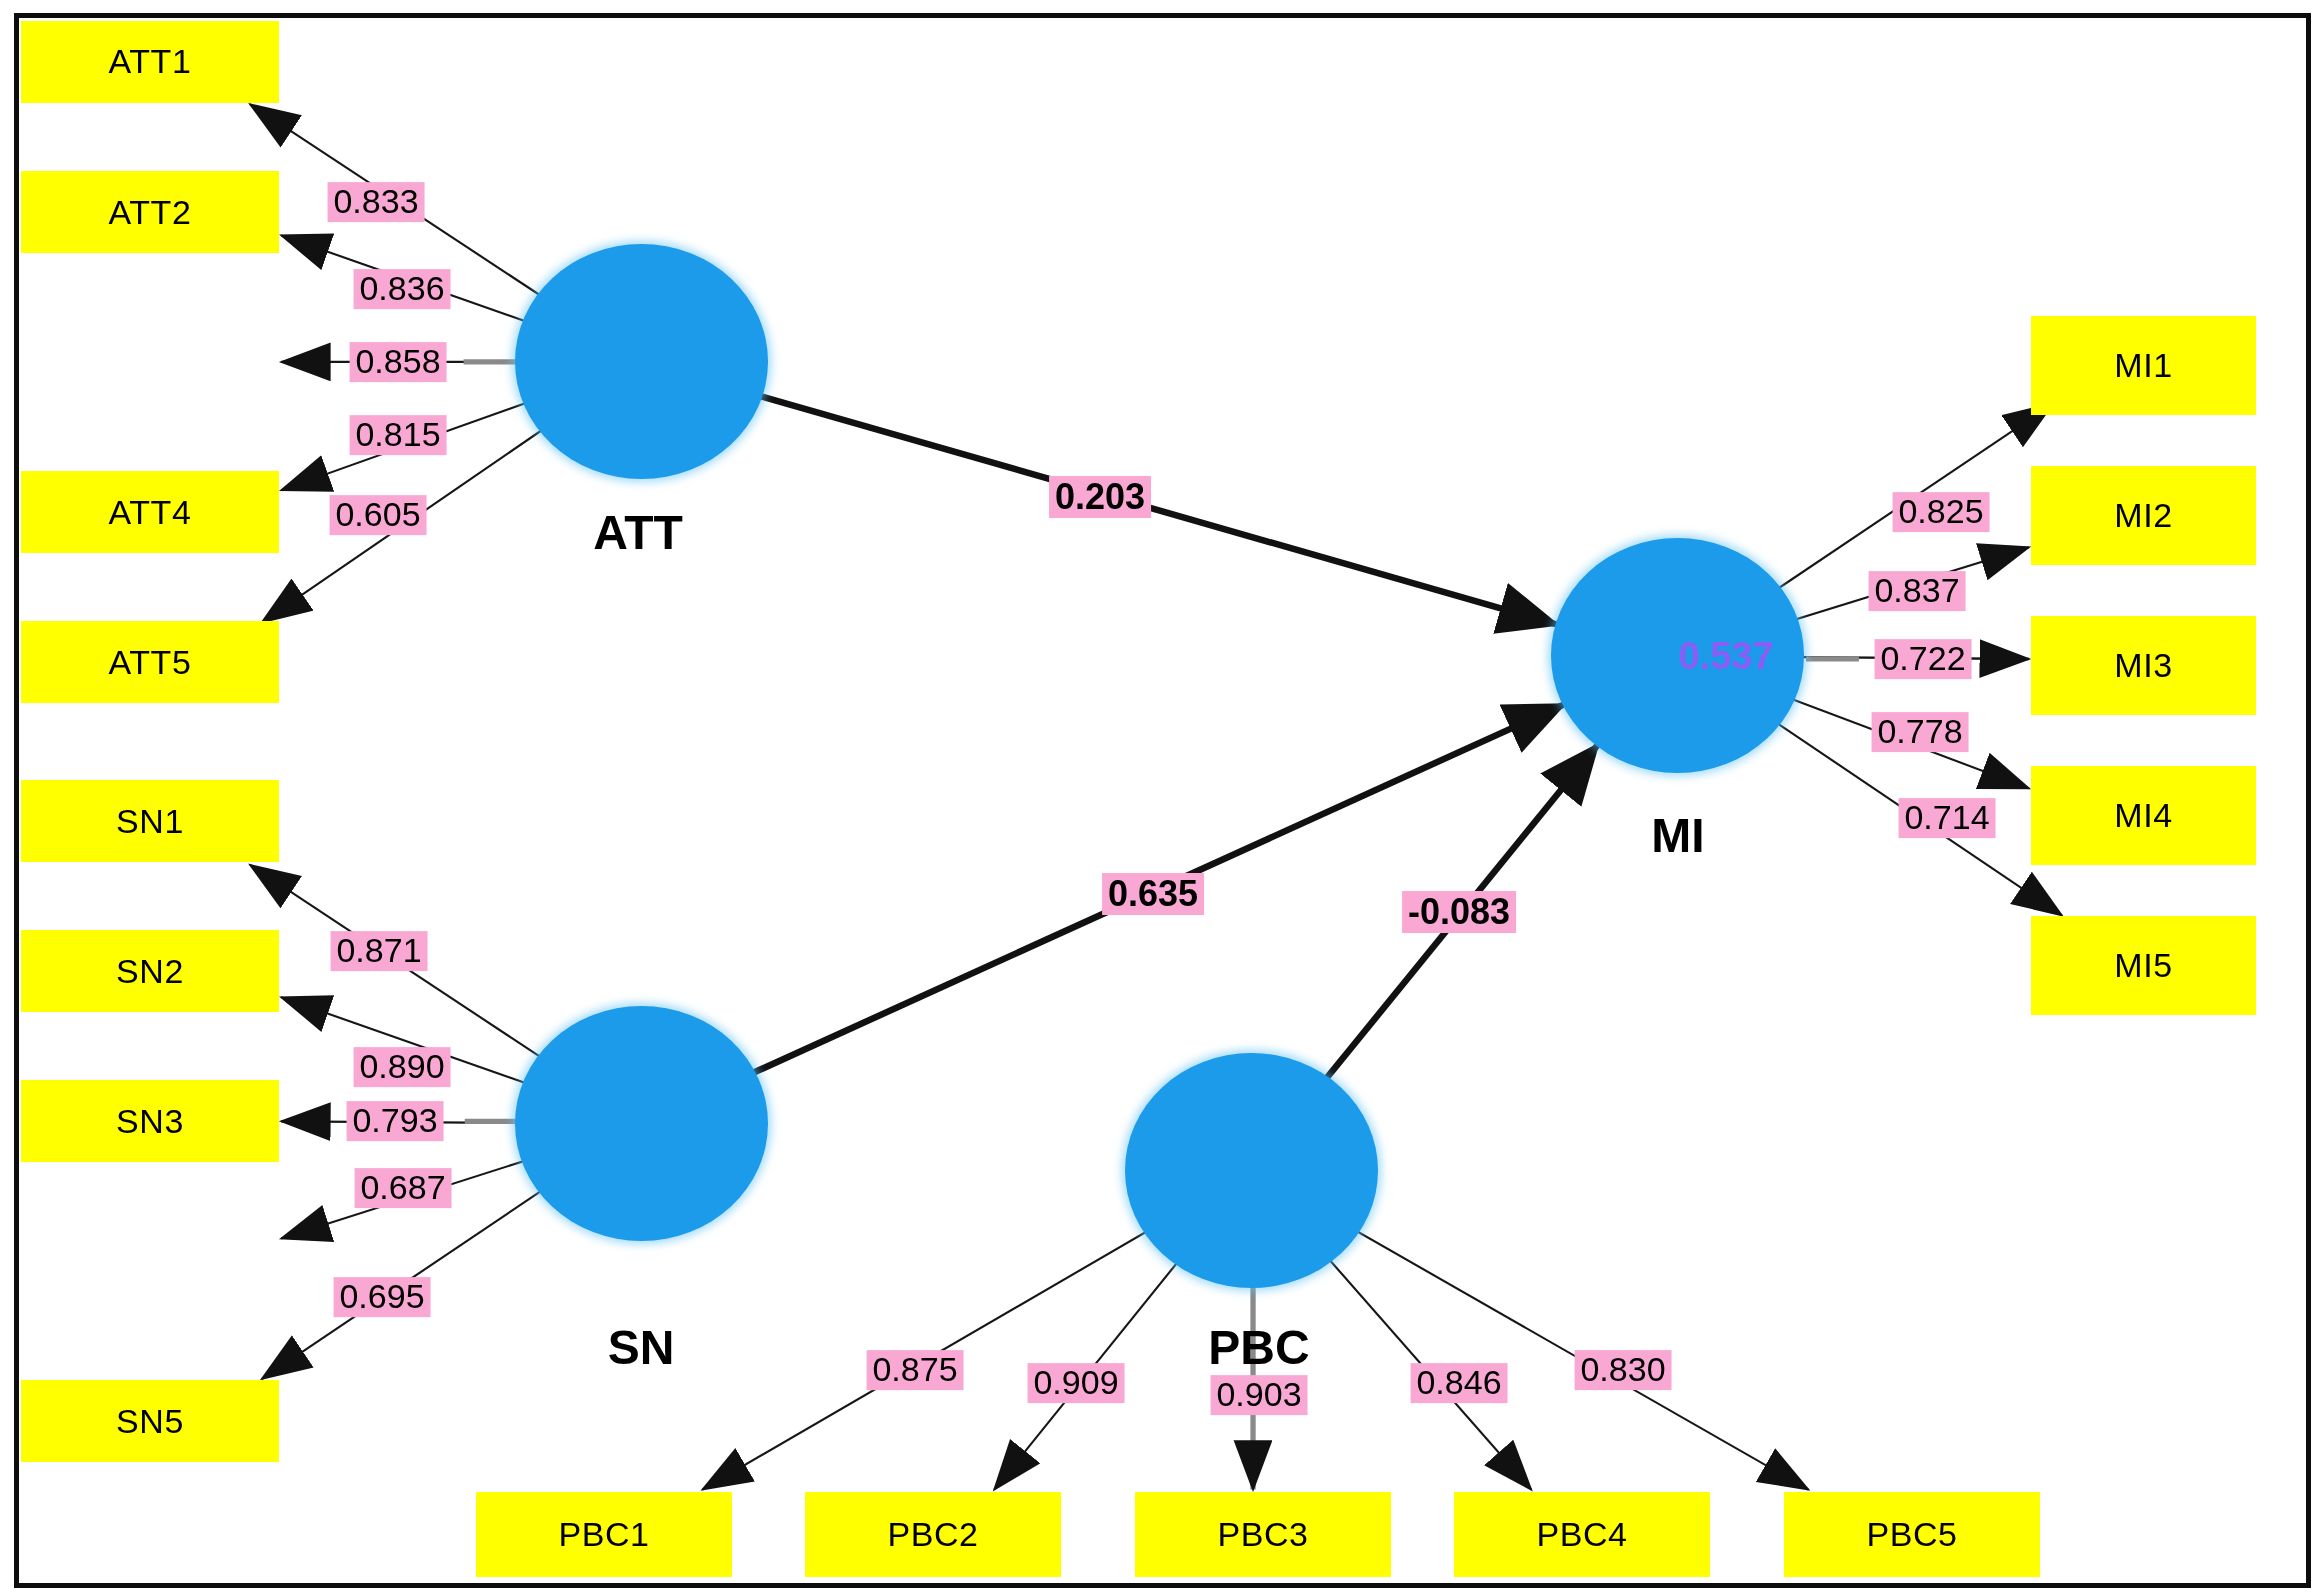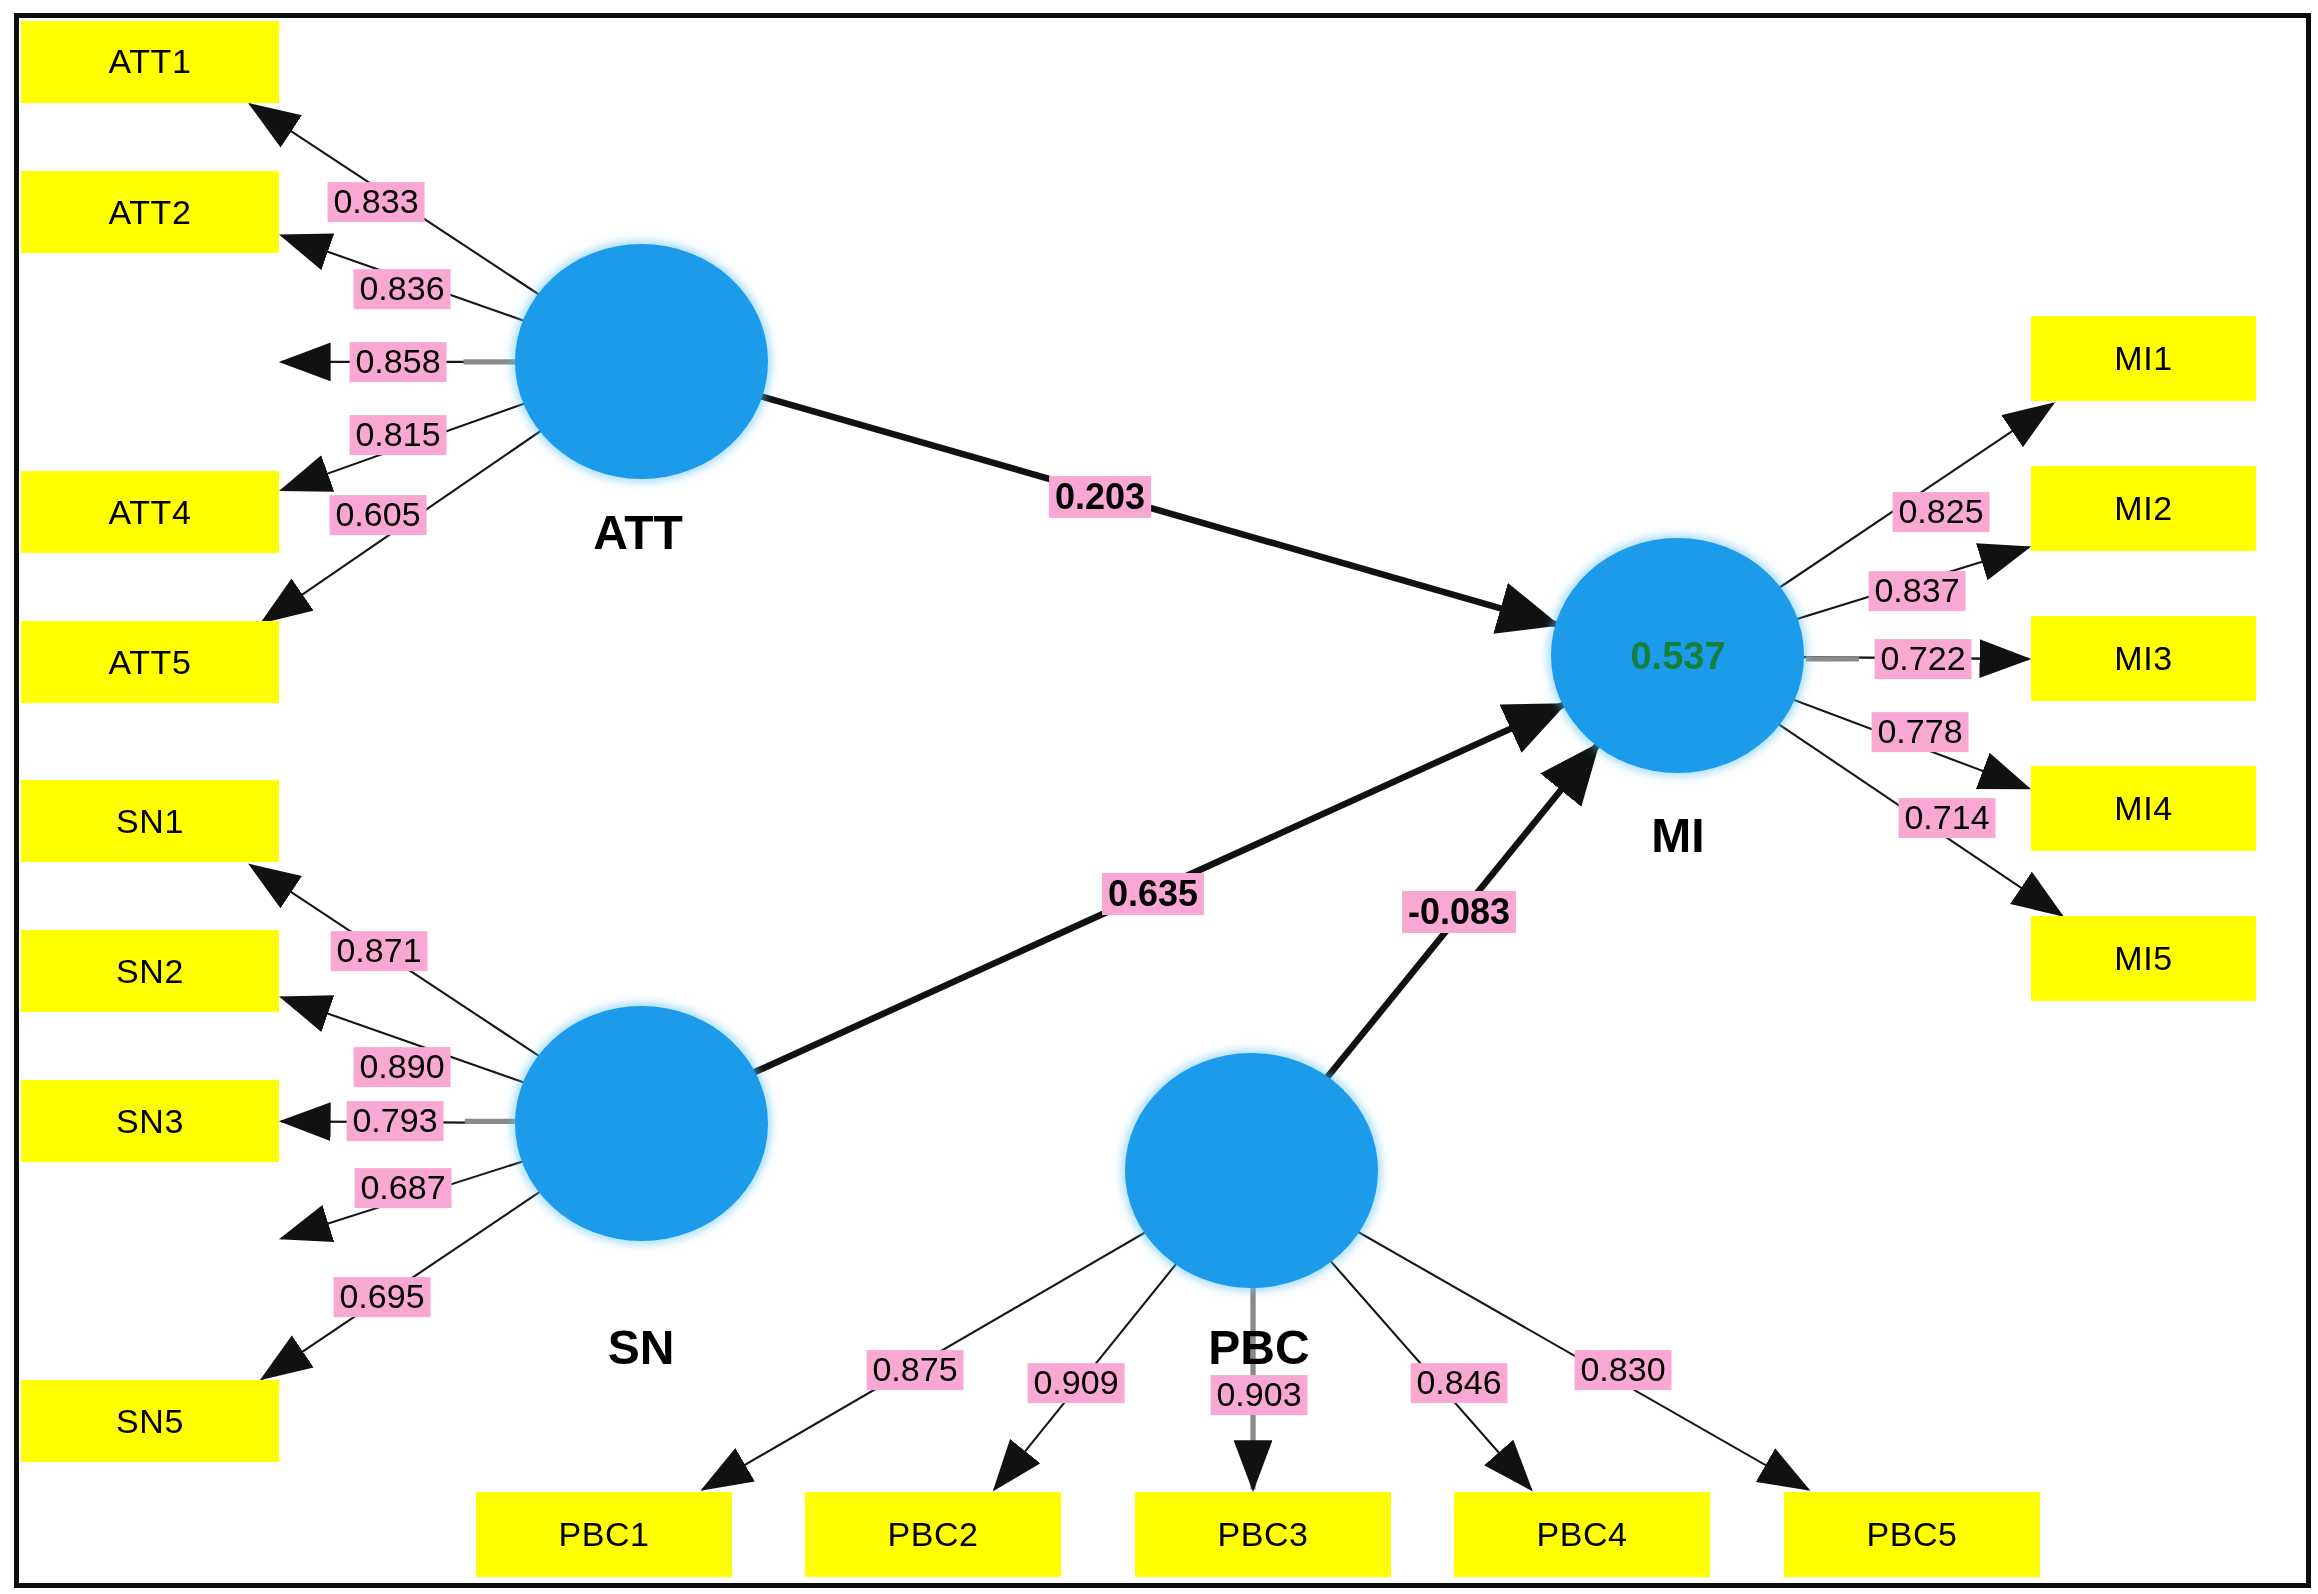--- a/index.html
+++ b/index.html
@@ -17,40 +17,41 @@
     border:5.3px solid #0d0d0d;
   }
   svg.wires{position:absolute;left:0;top:0;width:2319px;height:1595px;z-index:1;}
   .ind{
     position:absolute;z-index:2;
     width:258px;height:82px;
     background:#ffff00;
     display:flex;align-items:center;justify-content:center;
     font-size:34px;color:#000;letter-spacing:0.6px;
   }
-  .ind.r{width:225px;height:85px;text-align:center;}
+  .ind.r{width:225px;height:99px;text-align:center;}
   .ind.b{width:256px;height:85px;text-align:center;}
   .node{
     position:absolute;z-index:3;
     width:253px;height:235px;
     background:#1b9be9;
     border-radius:50%;
     box-shadow:0 0 8.2px 3.5px rgba(97,193,245,.55);
   }
   .nlabel{
     position:absolute;z-index:4;
     transform:translate(-50%,-50%);
     font-size:48px;font-weight:700;color:#000;
     white-space:nowrap;
   }
   .r2{
     position:absolute;z-index:4;
     transform:translate(-50%,-50%);
-    font-size:38px;font-weight:700;color:#15803d;
+    font-size:38px;font-weight:700;color:#8b5cf6;
     white-space:nowrap;
+    margin-left:48px;
   }
   .val{
     position:absolute;z-index:5;
     transform:translate(-50%,-50%);
     font-size:34px;color:#000;
     background:#f9a8d4;
     padding:1.2px 5.9px;
     white-space:nowrap;
     line-height:1.1;
   }

